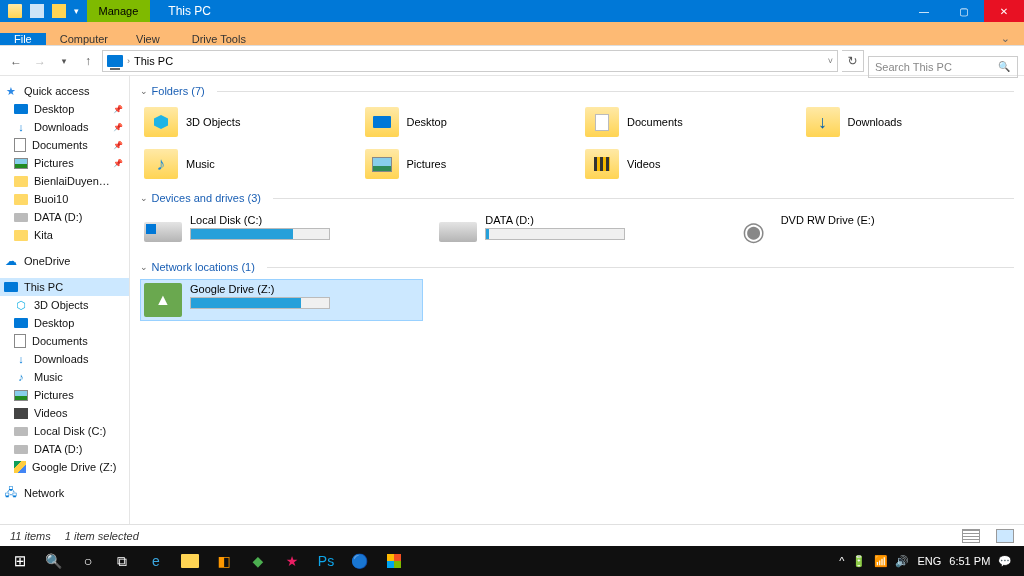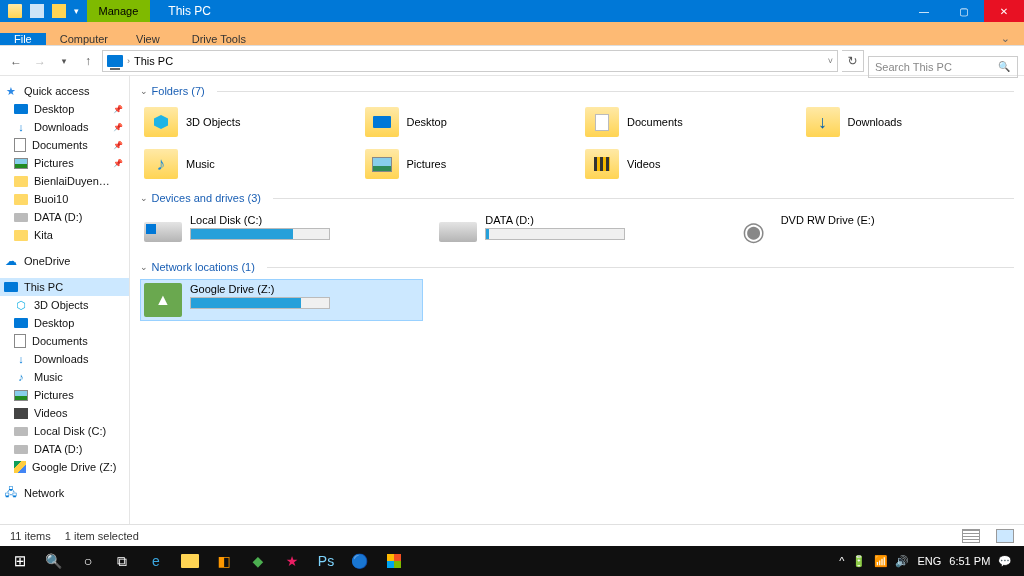--- a/index.html
+++ b/index.html
@@ -65,21 +65,21 @@
 .drive-icon { width: 38px; height: 34px; display: flex; align-items: center; justify-content: center; position: relative; }
 .drive-icon.hdd { background: linear-gradient(to bottom,#e4e4e4,#b4b4b4); border-radius: 2px; height: 20px; margin-top: 8px; }
 .drive-icon.hdd.win::before { content: ""; position: absolute; left: 2px; top: 2px; width: 10px; height: 10px; background: #0078d7; }
 .drive-icon.dvd::before { content: "◉"; font-size: 26px; color: #888; }
 .drive-icon.gd { background: #6aa84f; border-radius: 2px; }
 .drive-icon.gd::after { content: "▲"; color: #fff; font-size: 16px; }
 .drive-info { flex: 1; display: flex; flex-direction: column; gap: 2px; }
 .drive-bar { width: 140px; height: 12px; border: 1px solid #bbb; background: #f0f0f0; position: relative; }
 .drive-fill { height: 100%; background: #26a0da; }
 .drive-sub { color: #666; font-size: 10px; }
-.statusbar { height: 22px; border-top: 1px solid #e0e0e0; display: flex; align-items: center; padding: 0 10px; color: #333; gap: 14px; font-size: 11px; }
+.statusbar { height: 22px; border-top: 1px solid #e0e0e0; display: flex; align-items: center; padding: 0 10px; color: #333; gap: 14px; font-size: 11px; font-style: italic; }
 .statusbar .spacer { flex: 1; }
 .view-toggle { width: 18px; height: 14px; border: 1px solid #999; margin-left: 2px; display: inline-block; }
 .taskbar { height: 30px; background: #101010; display: flex; align-items: center; padding: 0 4px; gap: 2px; }
 .tb-btn { width: 32px; height: 30px; display: flex; align-items: center; justify-content: center; color: #fff; font-size: 14px; }
 .tb-btn.start { font-size: 15px; }
 .tb-btn .folder-ic { width: 18px; height: 14px; background: #ffd453; border-radius: 1px; }
 .tray { margin-left: auto; display: flex; align-items: center; gap: 8px; color: #fff; font-size: 10px; padding-right: 8px; }
 .tray .time { font-size: 11px; }
 </style>
 </head>
@@ -333,21 +333,21 @@
   <div class="tb-btn">🔍</div>
   <div class="tb-btn">○</div>
   <div class="tb-btn">⧉</div>
   <div class="tb-btn" style="color:#3ba7e0">e</div>
   <div class="tb-btn">
       <span class="folder-ic"></span>
     </div>
   <div class="tb-btn" style="color:#ff9800">◧</div>
   <div class="tb-btn" style="color:#4caf50">◆</div>
   <div class="tb-btn" style="color:#e91e63">★</div>
-  <div class="tb-btn" style="color:#7dd3fc">Ps</div>
+  <div class="tb-btn" style="color:#0ea5e9">Ps</div>
   <div class="tb-btn">🔵</div>
   <div class="tb-btn">
       <span style="width:14px;height:14px;background:conic-gradient(#f25022 0 25%,#7fba00 25% 50%,#00a4ef 50% 75%,#ffb900 75%);display:inline-block"></span>
     </div>
   <div class="tray">
     <span>^</span>
     <span>🔋</span>
     <span>📶</span>
     <span>🔊</span>
     <span>ENG</span>

